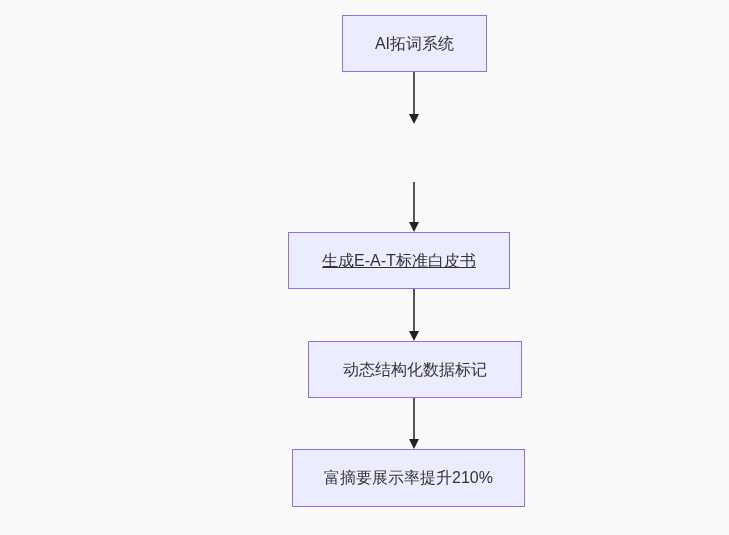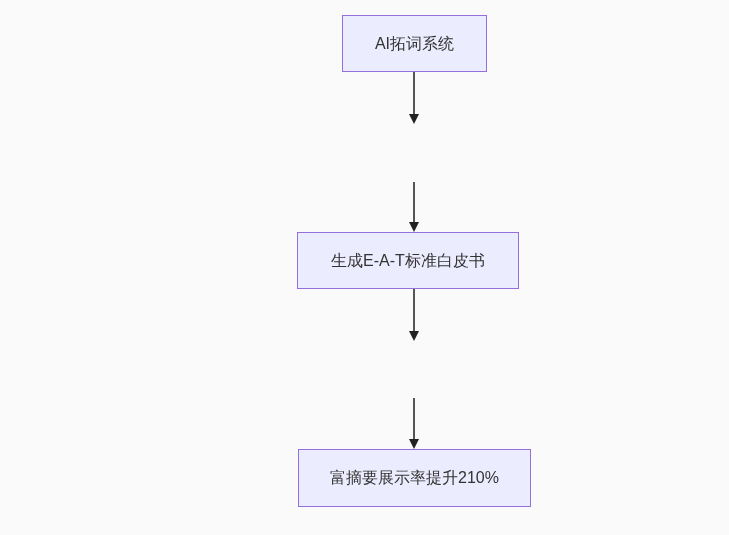--- a/index.html
+++ b/index.html
@@ -25,23 +25,23 @@
     font-size: 16px;
     line-height: 1;
     display: flex;
     align-items: center;
     justify-content: center;
     text-align: center;
     white-space: nowrap;
   }
   #node-1 { left: 298px; top: 15px;  width: 145px; height: 57px; }
   #node-2 { left: 275px; top: 124px; width: 191px; height: 58px; }
-  #node-3 { left: 253px; top: 232px; width: 222px; height: 57px; }
+  #node-3 { left: 244px; top: 232px; width: 222px; height: 57px; text-decoration: underline; }
   #node-4 { left: 264px; top: 341px; width: 214px; height: 57px; }
-  #node-5 { left: 254px; top: 449px; width: 233px; height: 58px; }
+  #node-5 { left: 248px; top: 449px; width: 233px; height: 58px; }
 
   .arrow {
     position: absolute;
     width: 12px;
     left: 364px;
   }
   #arrow-1 { top: 72px;  height: 52px; }
   #arrow-2 { top: 182px; height: 50px; }
   #arrow-3 { top: 289px; height: 52px; }
   #arrow-4 { top: 398px; height: 51px; }
@@ -83,20 +83,21 @@
     <div class="arrow-head"></div>
   </div>
 
   <div class="node" id="node-3">生成E-A-T标准白皮书</div>
 
   <div class="arrow" id="arrow-3">
     <div class="arrow-line"></div>
     <div class="arrow-head"></div>
   </div>
 
+  <div class="node" id="node-4">动态结构化数据标记</div>
 
   <div class="arrow" id="arrow-4">
     <div class="arrow-line"></div>
     <div class="arrow-head"></div>
   </div>
 
   <div class="node" id="node-5">富摘要展示率提升210%</div>
 
 </div>
 

